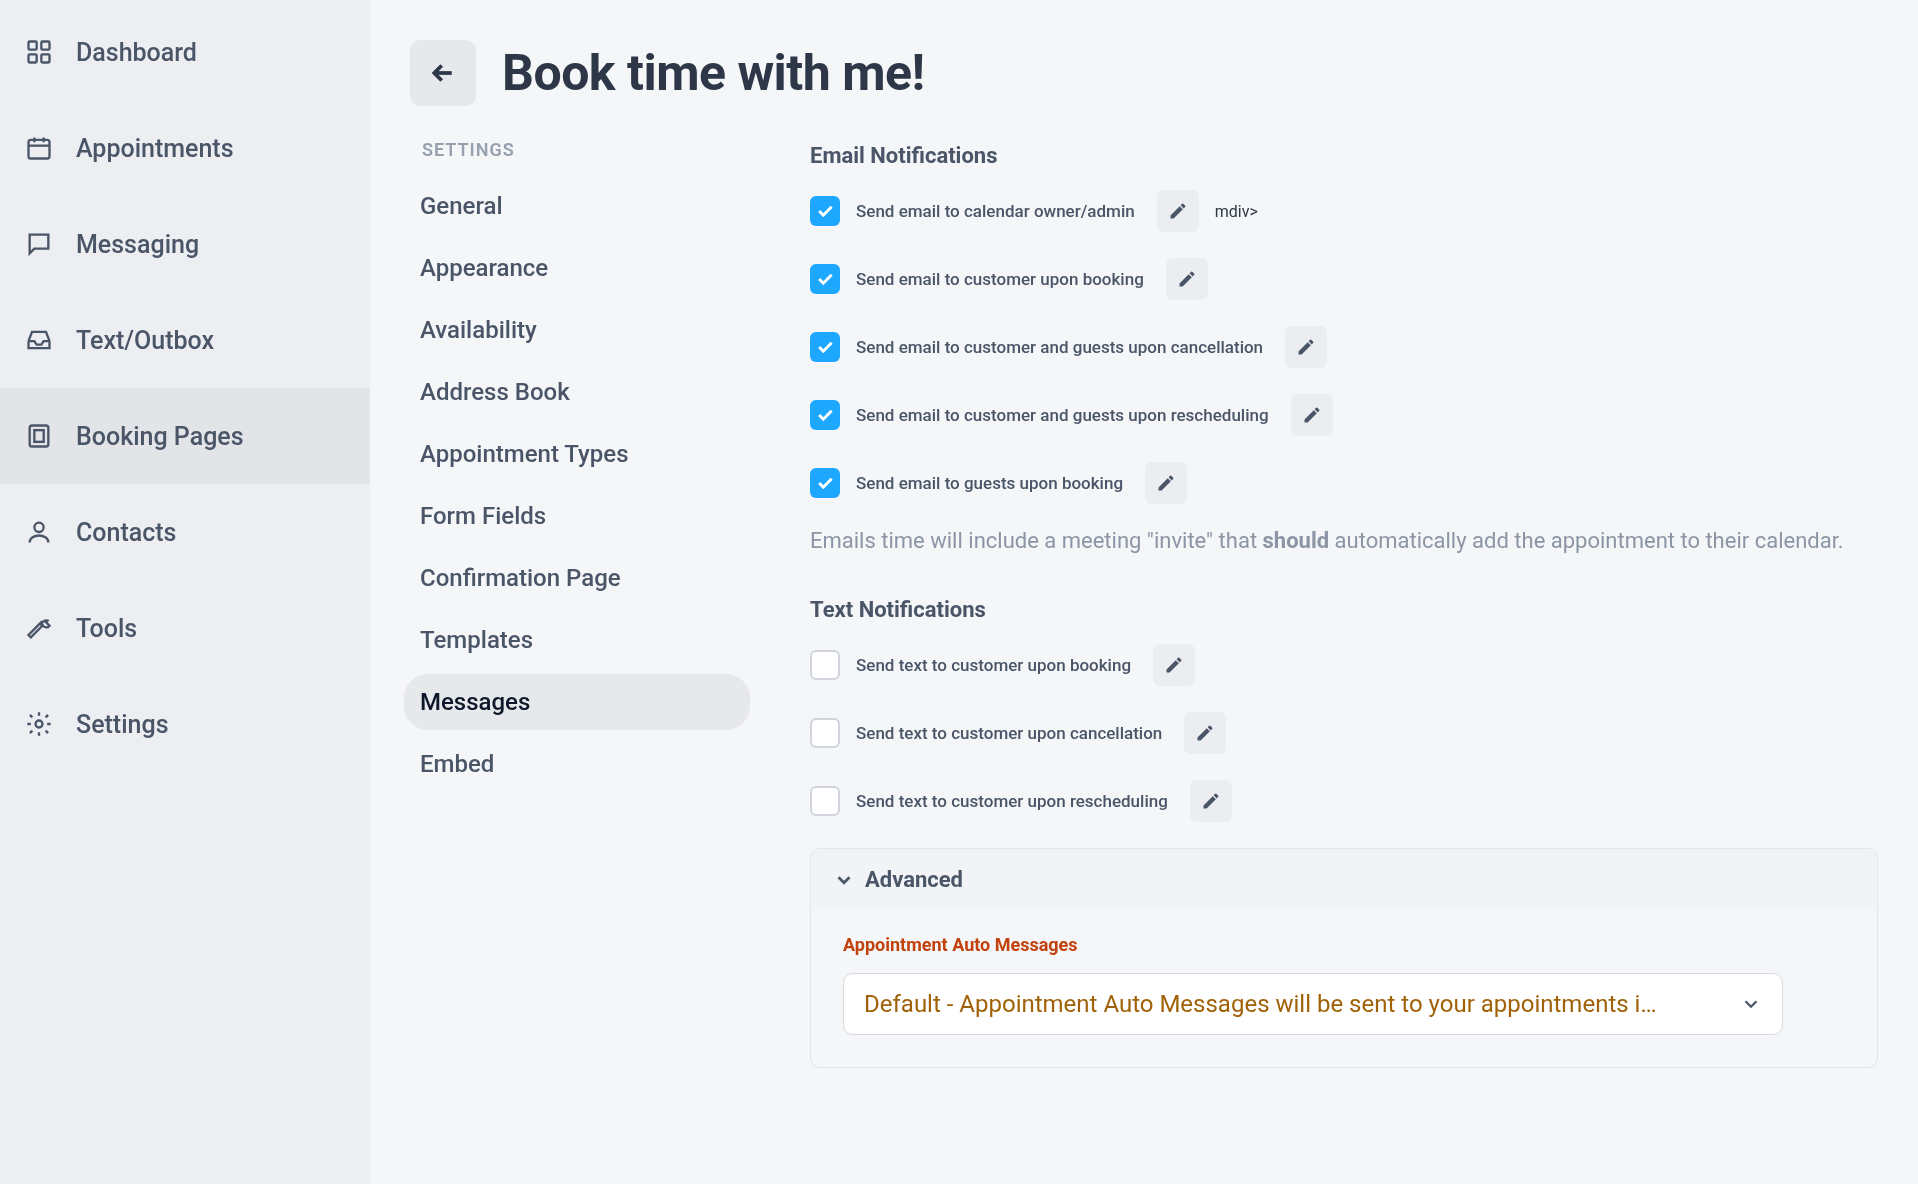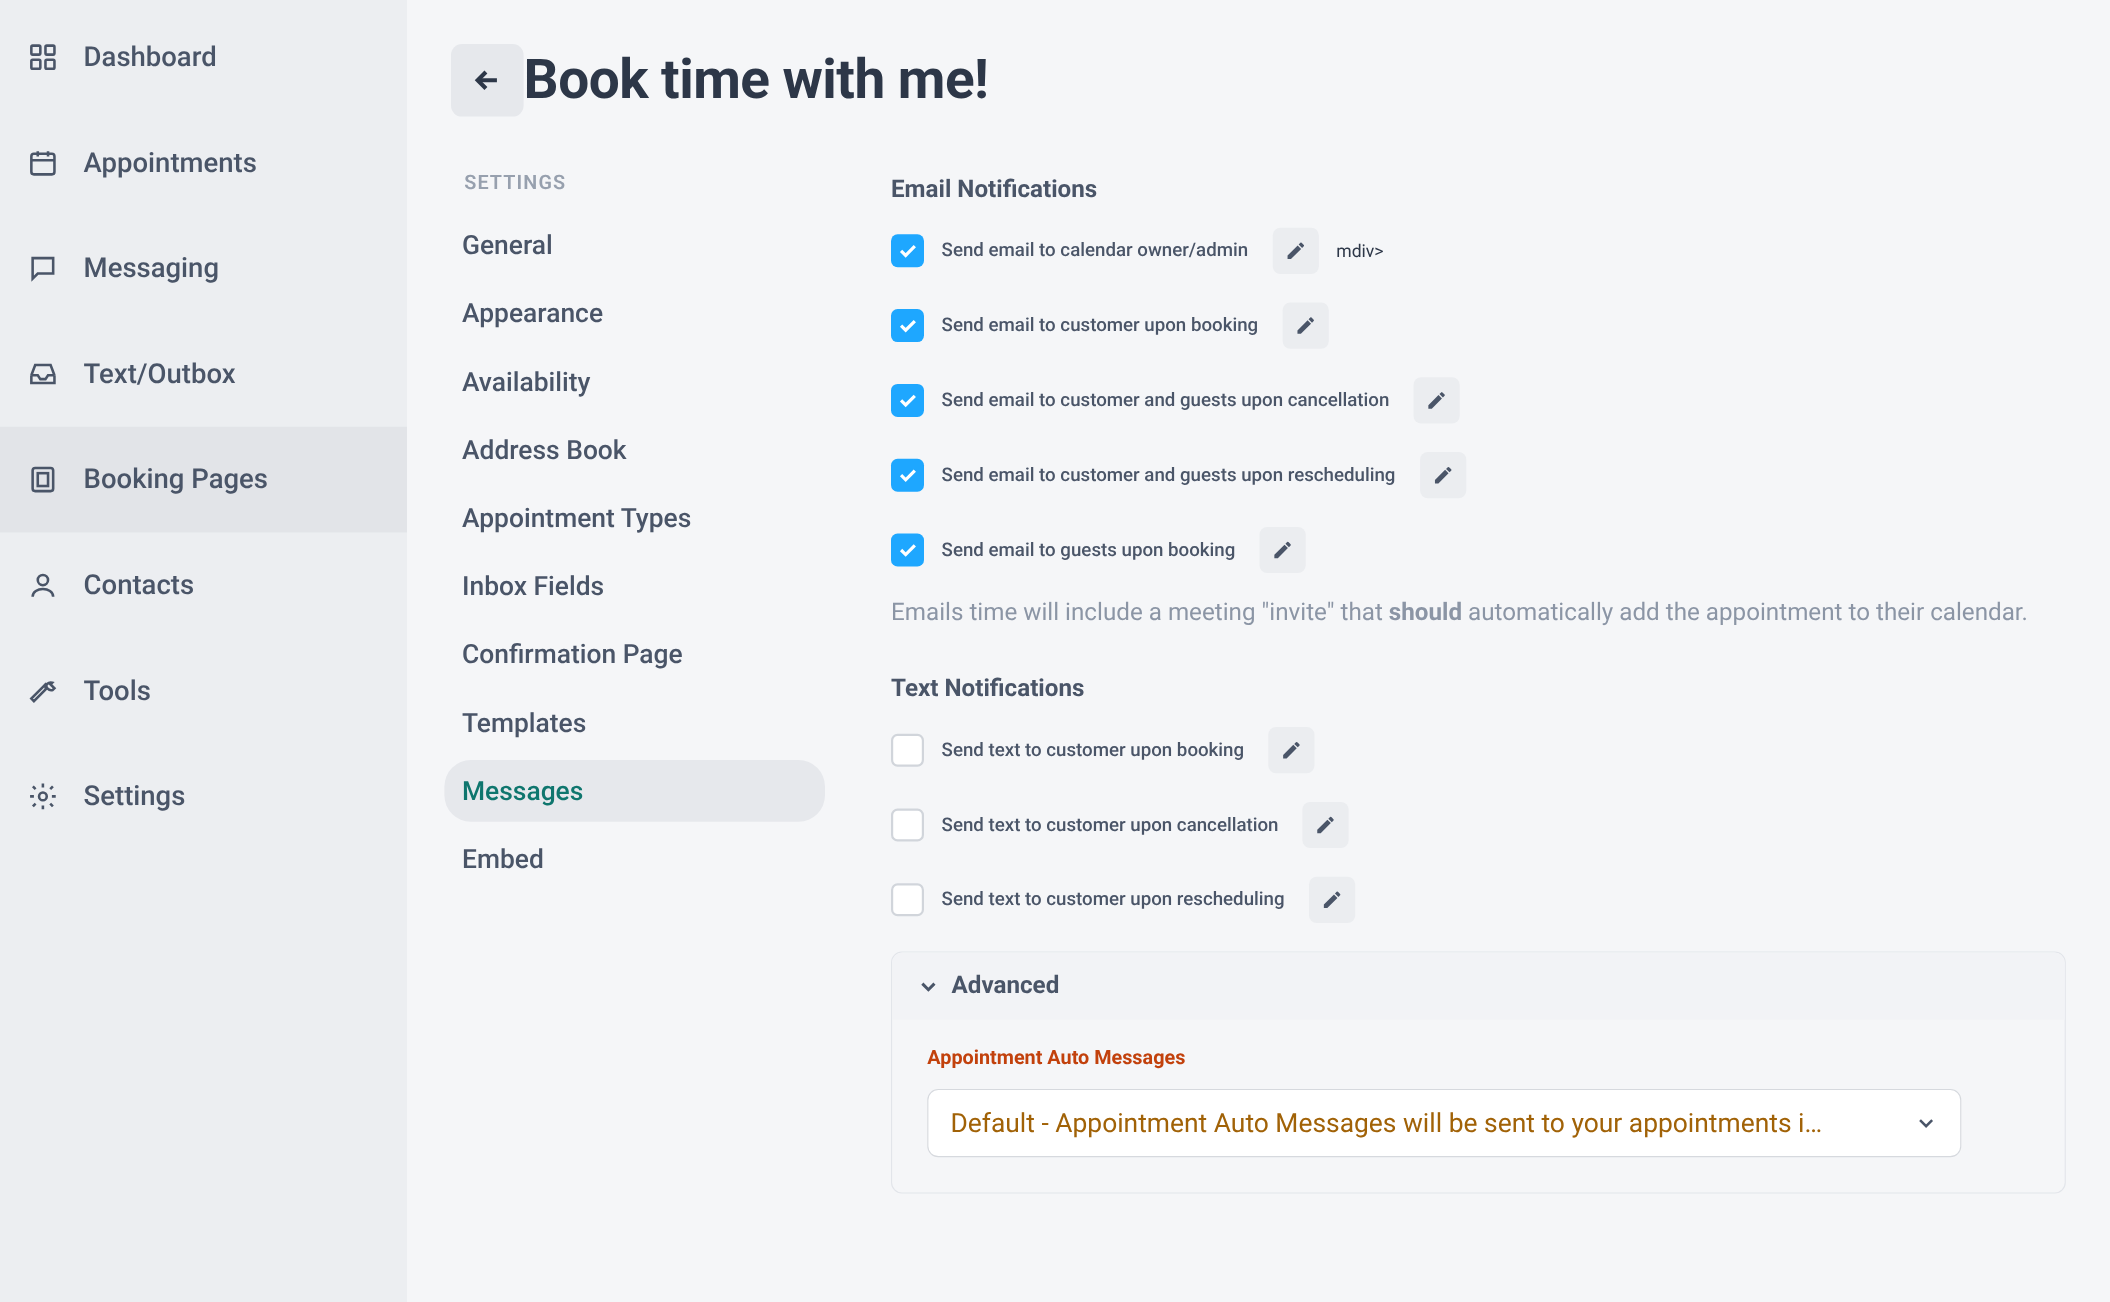--- a/index.html
+++ b/index.html
@@ -61,21 +61,22 @@
   .main {
     flex: 1;
     display: flex;
     flex-direction: column;
     padding: 40px 40px 40px 40px;
     overflow: auto;
   }
   .page-header {
     display: flex;
     align-items: center;
-    margin-bottom: 40px;
+    gap: 26px;
+    margin-bottom: 23px;
   }
   .back-button {
     width: 66px;
     height: 66px;
     background: #e6e8ec;
     border: none;
     border-radius: 10px;
     display: flex;
     align-items: center;
     justify-content: center;
@@ -120,21 +121,21 @@
     font-size: 24px;
     font-weight: 500;
     color: #4a5568;
     border-radius: 8px;
     cursor: pointer;
     margin-bottom: 6px;
     margin-left: -6px;
   }
   .settings-item.active {
     background: #e6e8ec;
-    color: #0f766e;
+    color: #0f172a;
     border-radius: 24px;
   }
 
   
   .panel {
     flex: 1;
     padding-top: 14px;
   }
   .section-title {
     font-size: 22px;
@@ -367,21 +368,21 @@
 
     <div class="content-row">
 
       <aside class="settings-nav">
         <div class="settings-heading">SETTINGS</div>
         <div class="settings-item">General</div>
         <div class="settings-item">Appearance</div>
         <div class="settings-item">Availability</div>
         <div class="settings-item">Address Book</div>
         <div class="settings-item">Appointment Types</div>
-        <div class="settings-item">Inbox Fields</div>
+        <div class="settings-item">Form Fields</div>
         <div class="settings-item">Confirmation Page</div>
         <div class="settings-item">Templates</div>
         <div class="settings-item active">Messages</div>
         <div class="settings-item">Embed</div>
       </aside>
 
       <section class="panel">
         <div class="section-title">Email Notifications</div>
 
         <div class="check-row">

